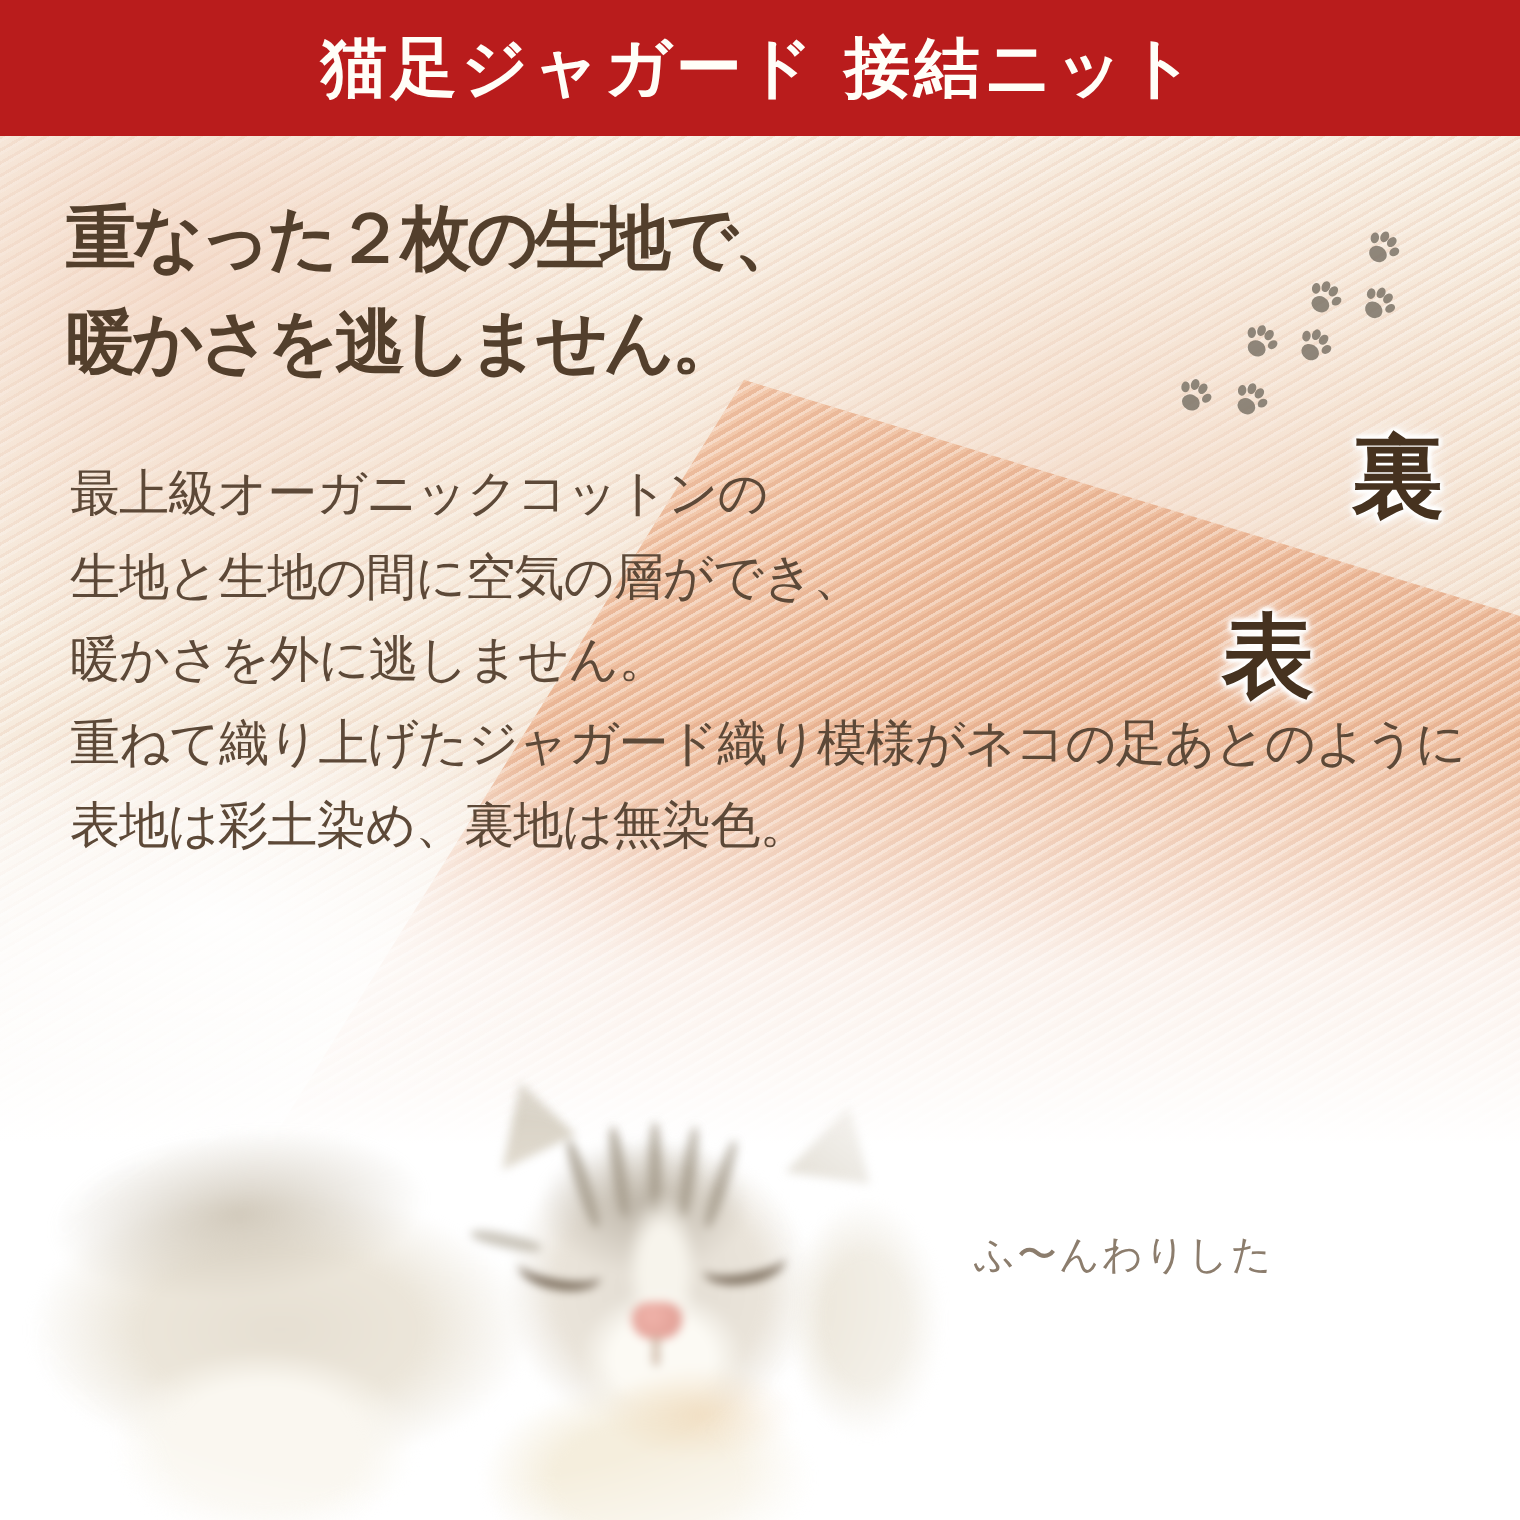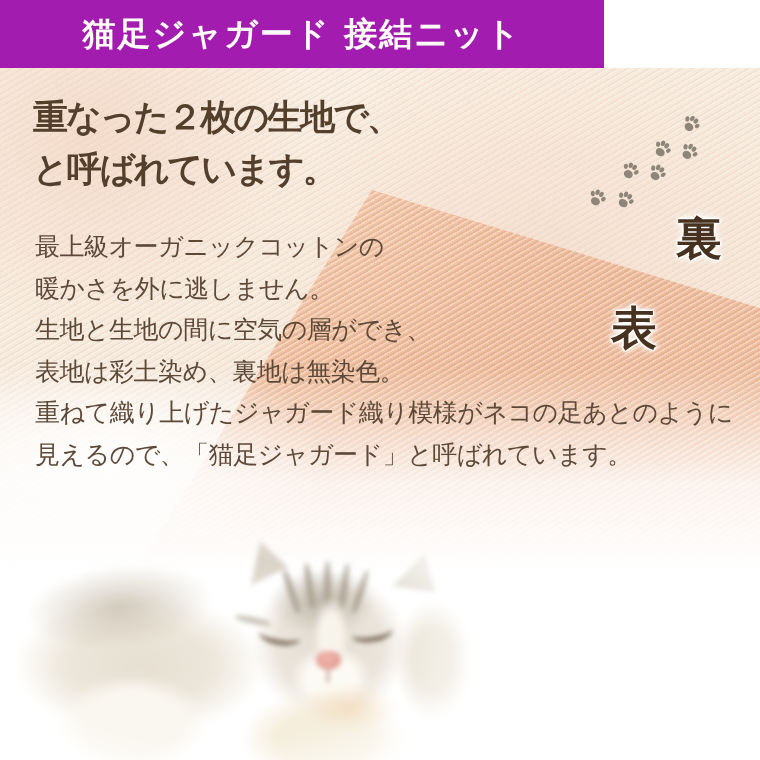--- a/index.html
+++ b/index.html
@@ -1,20 +1,20 @@
 <!DOCTYPE html>
 <html><head>
 <meta charset="utf-8">
 <style>
   html,body{margin:0;padding:0;background:#fff;}
   .page{position:relative;width:760px;height:760px;overflow:hidden;background:#fff;
         font-family:"Liberation Sans","DejaVu Sans",sans-serif;}
 
   
-  .header{position:absolute;top:0;left:0;width:604px;height:68px;background:#a21caf;
+  .header{position:absolute;top:0;left:0;width:760px;height:68px;background:#b91c1c;
           display:flex;align-items:center;justify-content:center;z-index:5;}
   .header .title{color:#fffef8;font-family:"DejaVu Serif","Liberation Serif",serif;
           font-size:33px;font-weight:600;letter-spacing:2px;white-space:nowrap;}
 
   
   .fabric{position:absolute;top:68px;left:0;width:760px;height:560px;z-index:0;
     background:
       radial-gradient(42% 50% at 12% 12%, rgba(241,205,185,.55), rgba(241,205,185,0) 70%),
       radial-gradient(50% 55% at 70% 34%, rgba(243,208,188,.40), rgba(243,208,188,0) 72%),
       repeating-linear-gradient(150deg, rgba(222,168,140,.15) 0 1.5px, rgba(255,255,255,.25) 1.5px 3px, rgba(255,255,255,0) 3px 5.5px),
@@ -28,21 +28,21 @@
   .fade{position:absolute;inset:0;pointer-events:none;
     background:
       radial-gradient(42% 26% at 14% 70%, rgba(255,255,255,.9), rgba(255,255,255,0) 72%),
       linear-gradient(to bottom, rgba(255,255,255,0) 54%, rgba(255,255,255,.8) 74%, #ffffff 90%);}
 
   
   .paws{position:absolute;left:575px;top:103px;z-index:2;}
 
   
   .heading{position:absolute;left:33px;top:94px;z-index:3;
-    font-family:Liberation Mono, monospace;font-weight:600;
+    font-family:Liberation Sans, sans-serif;font-weight:600;
     font-size:35px;line-height:52px;letter-spacing:-2px;color:#533f2c;white-space:nowrap;}
 
   
   .bodytext{position:absolute;left:35px;top:226px;width:715px;z-index:3;
     font-family:"DejaVu Serif","Liberation Serif",serif;font-weight:500;
     font-size:25px;line-height:41.5px;letter-spacing:-.5px;color:#5d4938;white-space:nowrap;}
 
   
   .side-label{position:absolute;z-index:3;font-family:"DejaVu Serif","Liberation Serif",serif;
     font-size:46px;font-weight:700;color:#46321f;
@@ -128,30 +128,29 @@
     <use href="#paw" transform="translate(87,46) rotate(30)"></use>
     <use href="#paw" transform="translate(114,49) rotate(36)"></use>
     <use href="#paw" transform="translate(55,68) rotate(28)"></use>
     <use href="#paw" transform="translate(82,70) rotate(32)"></use>
     <use href="#paw" transform="translate(22,95) rotate(26)"></use>
     <use href="#paw" transform="translate(50,97) rotate(30)"></use>
   </svg>
 
   <div class="heading">
     <div>重なった２枚の生地で、</div>
-    <div>と呼ばれています。</div>
+    <div>暖かさを逃しません。</div>
   </div>
 
   <div class="bodytext">
     <div>最上級オーガニックコットンの</div>
+    <div>生地と生地の間に空気の層ができ、</div>
     <div>暖かさを外に逃しません。</div>
-    <div>生地と生地の間に空気の層ができ、</div>
+    <div>重ねて織り上げたジャガード織り模様がネコの足あとのように</div>
     <div>表地は彩土染め、裏地は無染色。</div>
-    <div>重ねて織り上げたジャガード織り模様がネコの足あとのように</div>
-    <div>見えるので、「猫足ジャガード」と呼ばれています。</div>
   </div>
 
   <div class="side-label label-back">裏</div>
   <div class="side-label label-front">表</div>
 
   <div class="cat">
     <div class="c-body"></div>
     <div class="c-back"></div>
     <div class="c-paw"></div>
     <div class="c-headbase"></div>
@@ -169,15 +168,16 @@
     <div class="c-eye c-eye-r"></div>
     <div class="c-muzzle"></div>
     <div class="c-nose"></div>
     <div class="c-mouth"></div>
     <div class="c-chest"></div>
     <div class="c-chestwarm"></div>
     <div class="c-sidefur"></div>
   </div>
 
   <div class="caption">
+    <div>ふ〜んわりした</div>
   </div>
 
 </div>
 
 </body></html>

